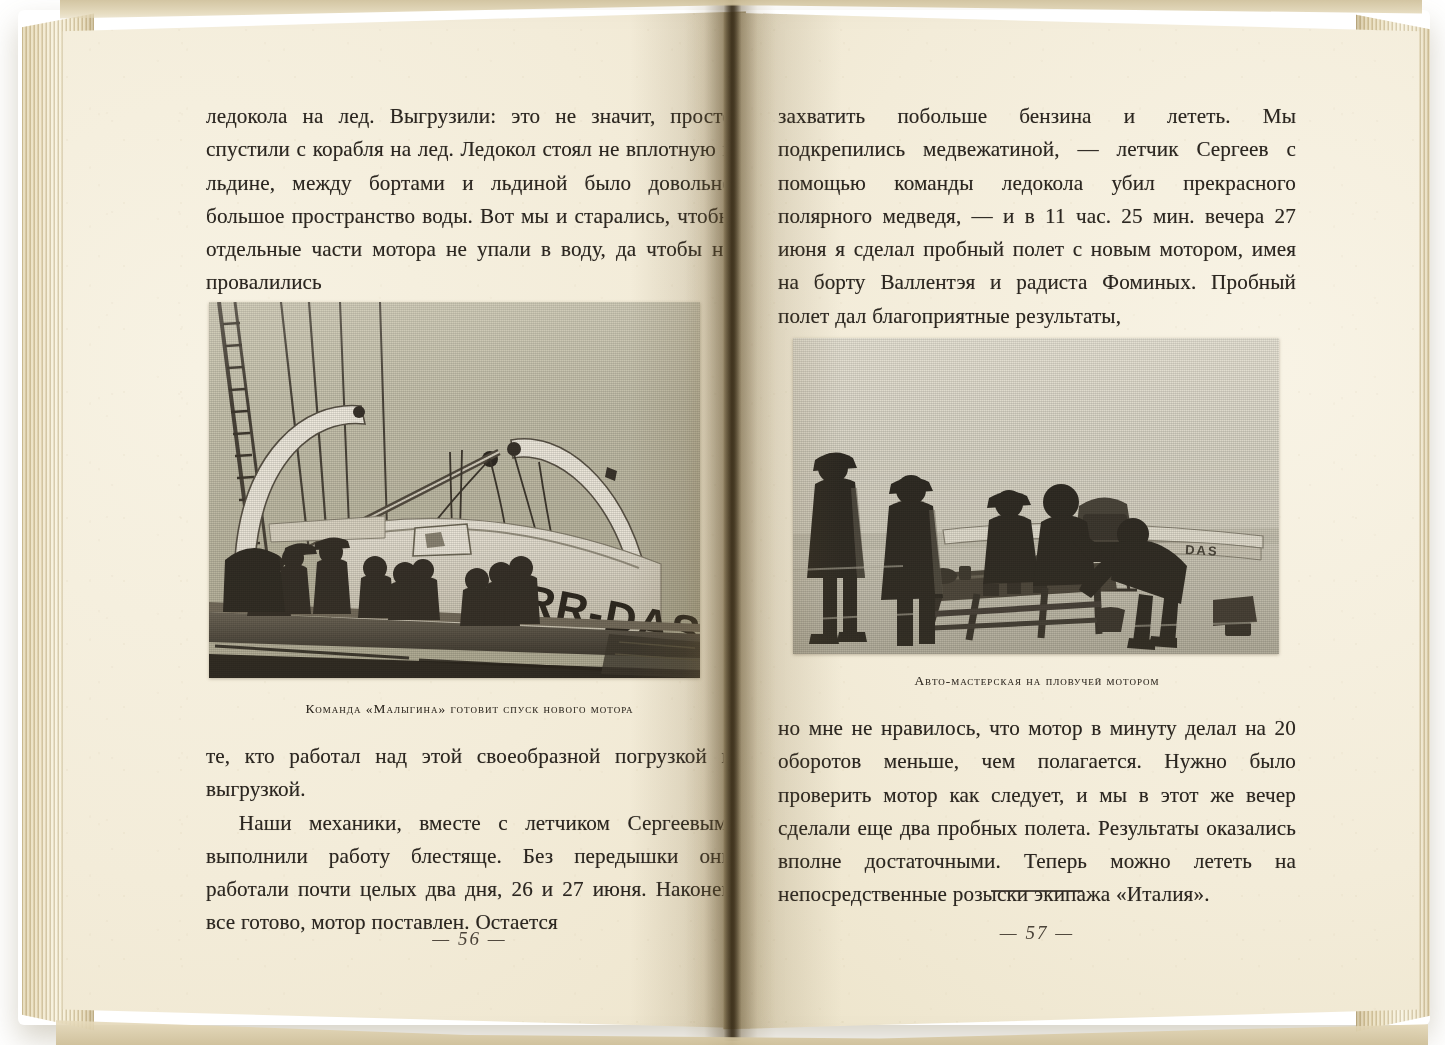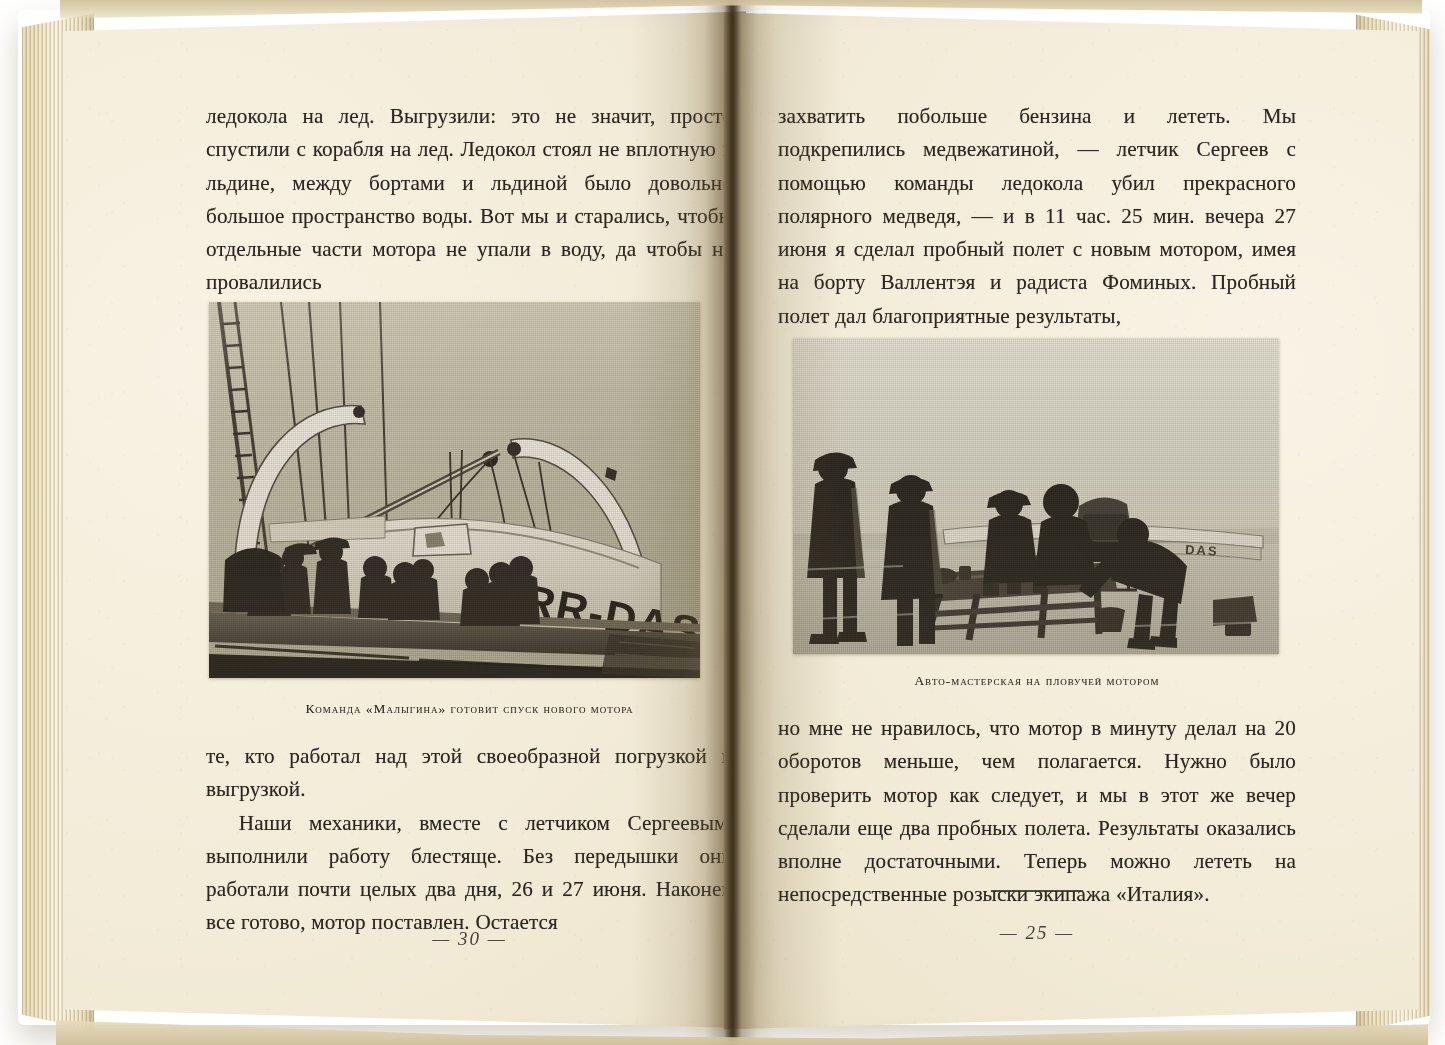--- a/index.html
+++ b/index.html
@@ -286,21 +286,21 @@
     <div class="col caption" style="left:146px;top:700px;width:527px;">
       <span>Команда «Малыгина» готовит спуск нового мотора</span>
     </div>
 
     <div class="col body-text" style="left:146px;top:740px;width:527px;">
       <p>те, кто работал над этой своеобразной погрузкой и выгрузкой.</p>
       <p class="indent">Наши механики, вместе с летчиком Сергеевым, выполнили работу блестяще. Без передышки они работали почти целых два дня, 26 и 27 июня. Наконец все готово, мотор поставлен. Остается</p>
     </div>
 
     <div class="col folio" style="left:146px;top:928px;width:527px;">
-      <span>— 30 —</span>
+      <span>— 56 —</span>
     </div>
 
     <div class="curve-l"></div>
   </div>
 
   <div class="leaf" id="leaf-right">
     <div class="grain"></div>
 
     <div class="col body-text" style="left:56px;top:100px;width:518px;">
       <p>захватить побольше бензина и лететь. Мы подкрепились медвежатиной, — летчик Сергеев с помощью команды ледокола убил прекрасного полярного медведя, — и в 11 час. 25 мин. вечера 27 июня я сделал пробный полет с новым мотором, имея на борту Валлентэя и радиста Фоминых. Пробный полет дал благоприятные результаты,</p>
@@ -424,21 +424,21 @@
 
     <div class="col body-text" style="left:56px;top:712px;width:518px;">
       <p>но мне не нравилось, что мотор в минуту делал на 20 оборотов меньше, чем полагается. Нужно было проверить мотор как следует, и мы в этот же вечер сделали еще два пробных полета. Результаты оказались вполне достаточными. Теперь можно лететь на непосредственные розыски экипажа «Италия».</p>
     </div>
 
     <div class="col" style="left:56px;top:890px;width:518px;">
       <hr class="rule-divider">
     </div>
 
     <div class="col folio" style="left:56px;top:922px;width:518px;">
-      <span>— 25 —</span>
+      <span>— 57 —</span>
     </div>
 
     <div class="curve-r"></div>
   </div>
 
   <div id="gutter"></div>
   <div id="gutter-core"></div>
 
   <div id="top-block"></div>
   <div id="bottom-block"></div>

